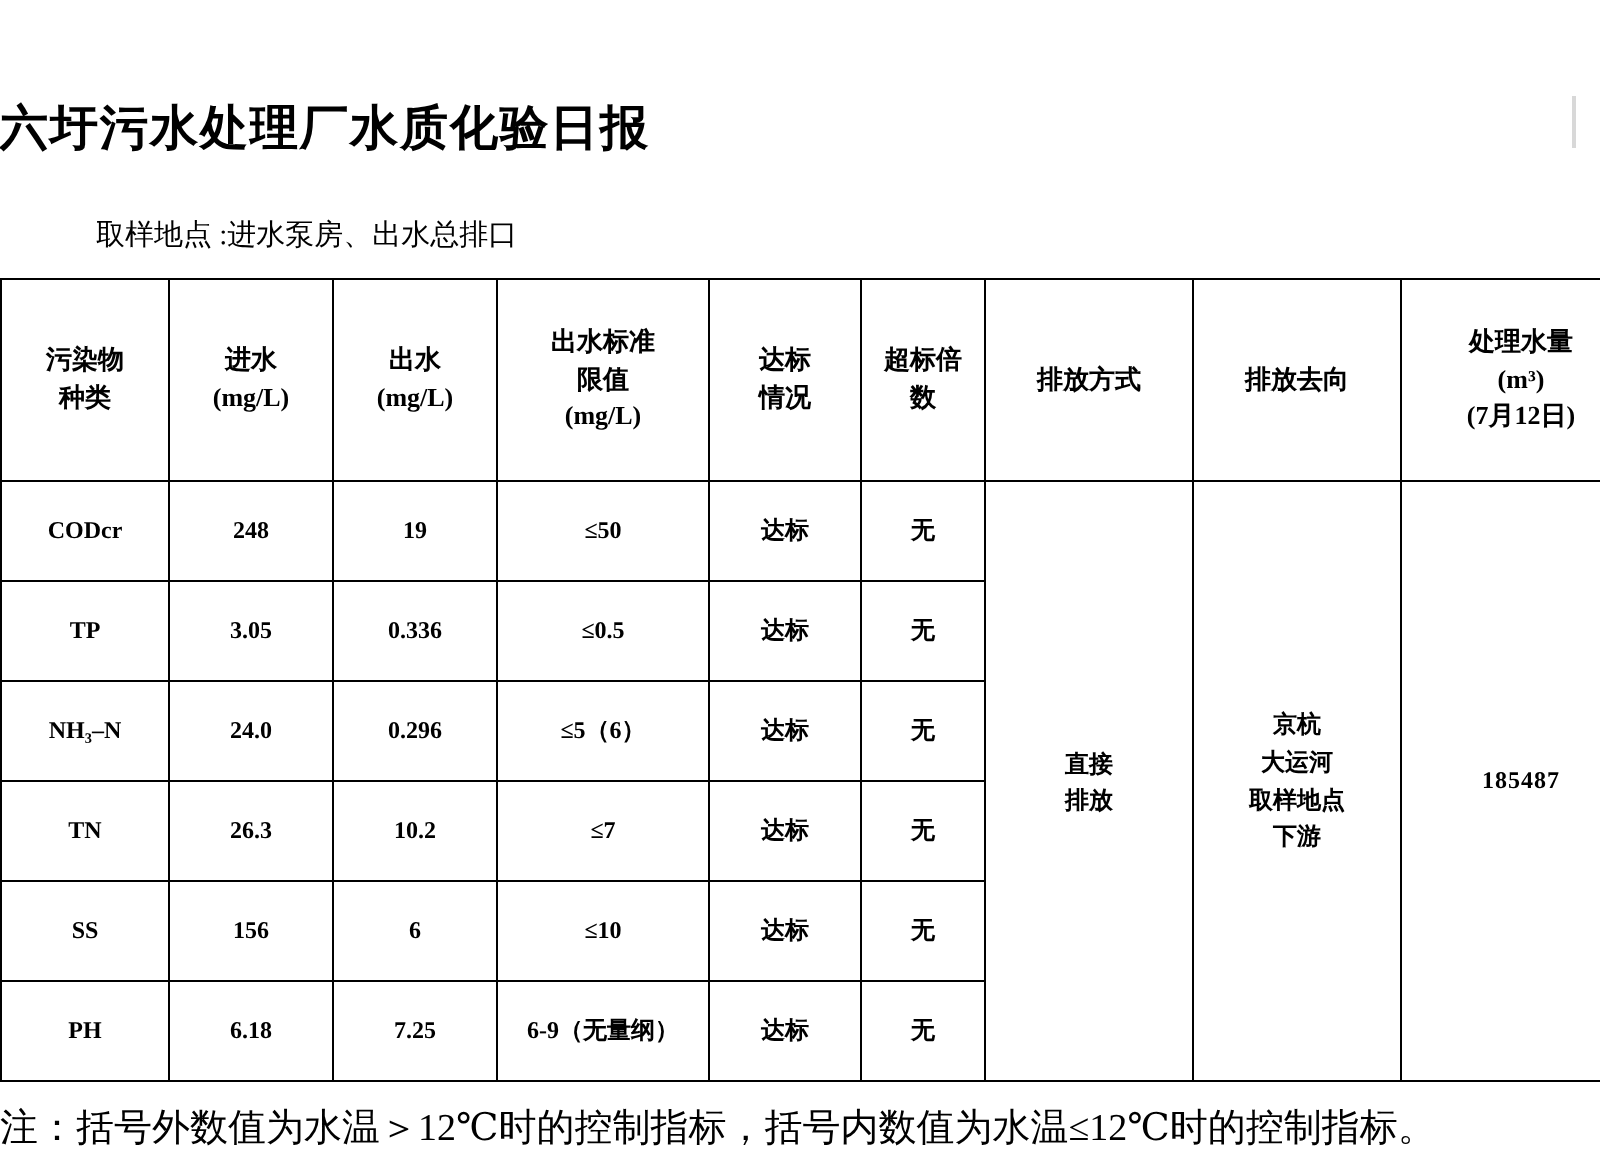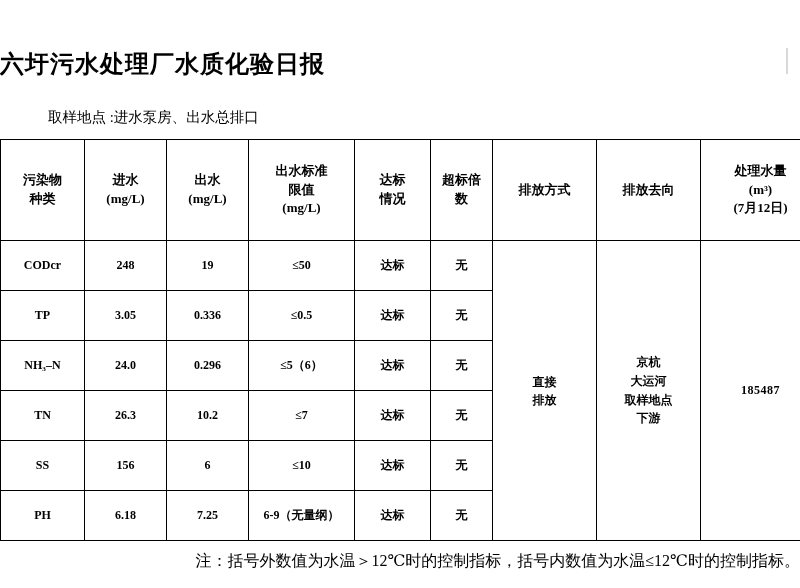--- a/index.html
+++ b/index.html
@@ -73,22 +73,22 @@
   }
   td.vert-label {
     font-size: 16px;
     line-height: 1.5;
   }
   td.discharge-dest {
     font-size: 15px;
     line-height: 1.55;
   }
   .note {
-    text-align: right;
-    font-size: 16px;
+    text-align: left;
+    font-size: 19px;
     margin-top: 10px;
     color: #000;
   }
   .stack-line { display: block; }
   .edge-mark {
     position: absolute;
     background: #d8d8d8;
   }
   .edge-top-right {
     top: 0; right: 12px; width: 2px; height: 26px;

